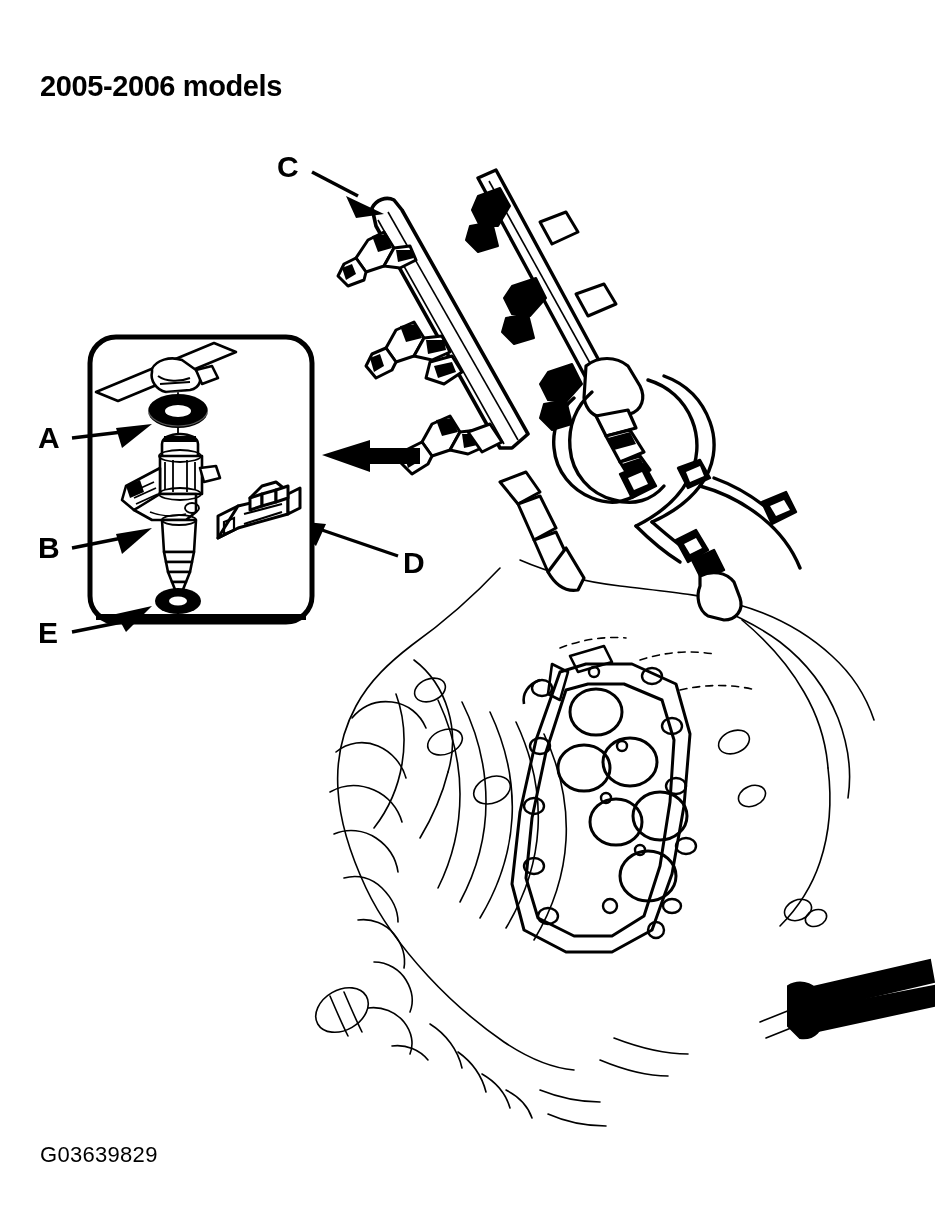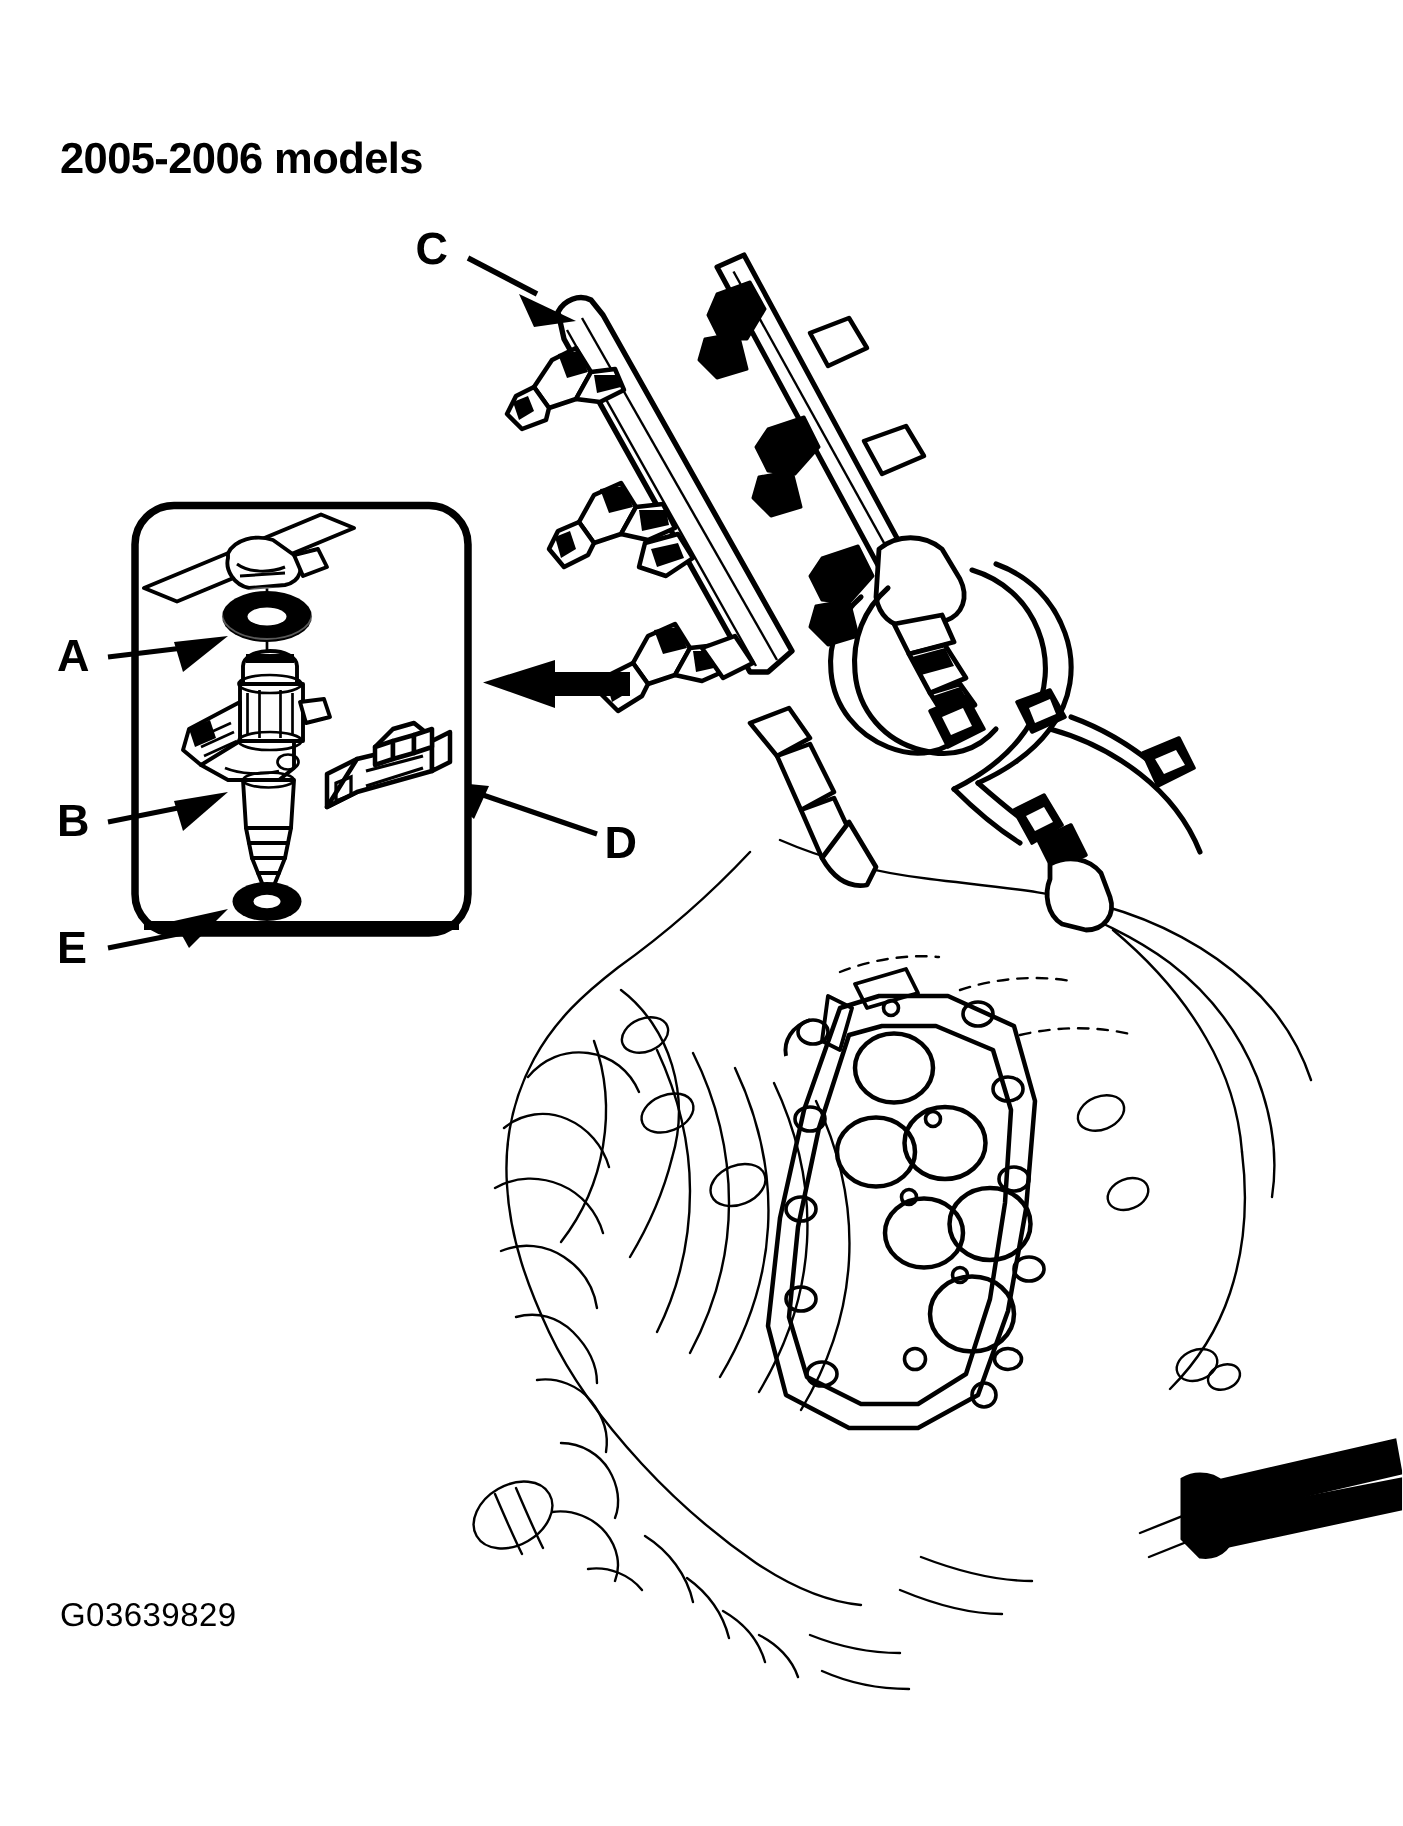--- a/index.html
+++ b/index.html
@@ -20,26 +20,25 @@
     overflow: hidden;
   }
   #title {
     position: absolute;
     left: 40px;
     top: 70px;
     font-size: 29px;
     font-weight: bold;
     letter-spacing: -0.4px;
     white-space: nowrap;
-    margin-top: 20px;
   }
   #figure-id {
     position: absolute;
     left: 40px;
-    top: 1064px;
+    top: 1142px;
     font-size: 22px;
     font-weight: normal;
     letter-spacing: 0.3px;
     white-space: nowrap;
   }
   #art {
     position: absolute;
     left: 0;
     top: 0;
     width: 935px;

